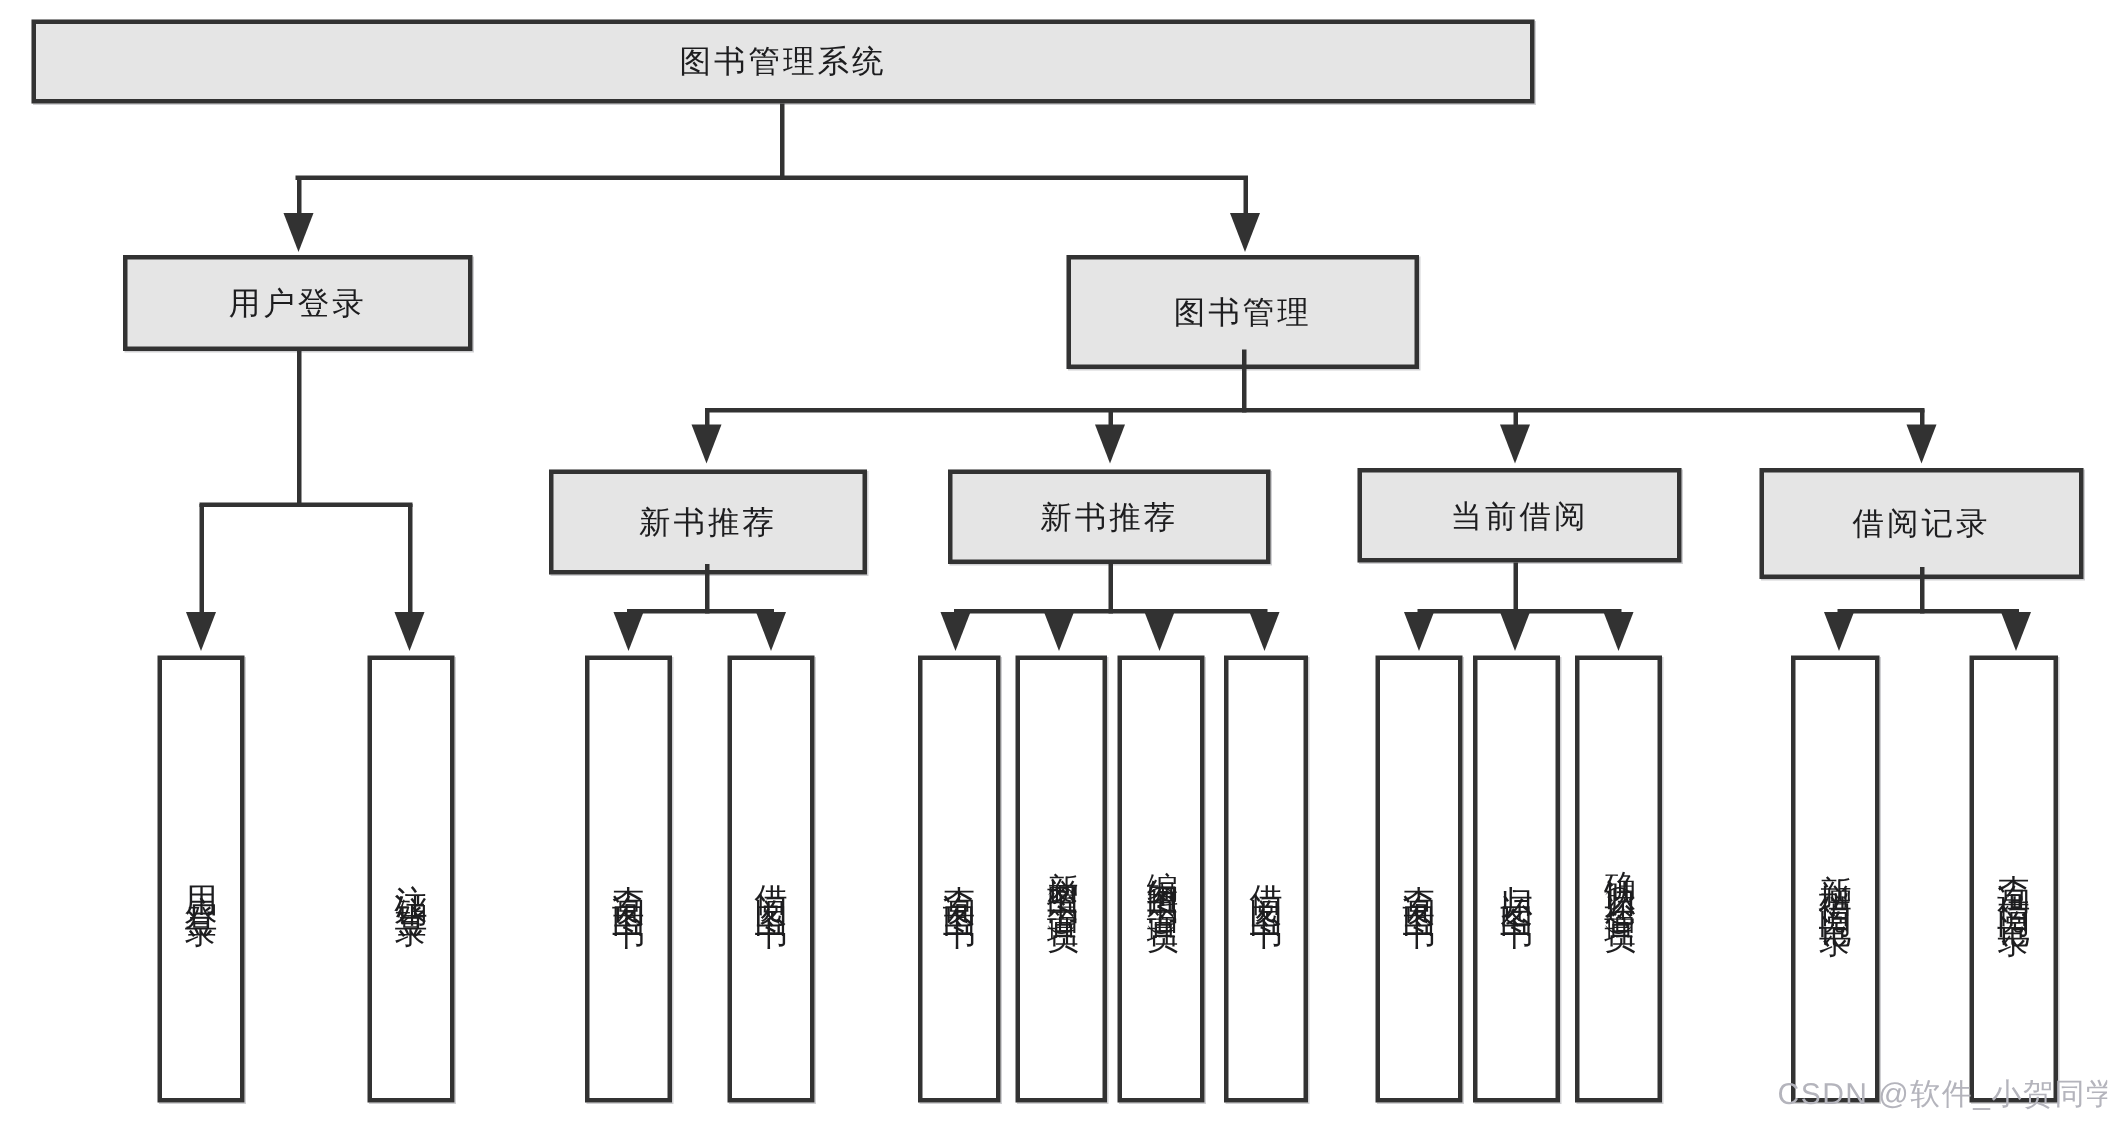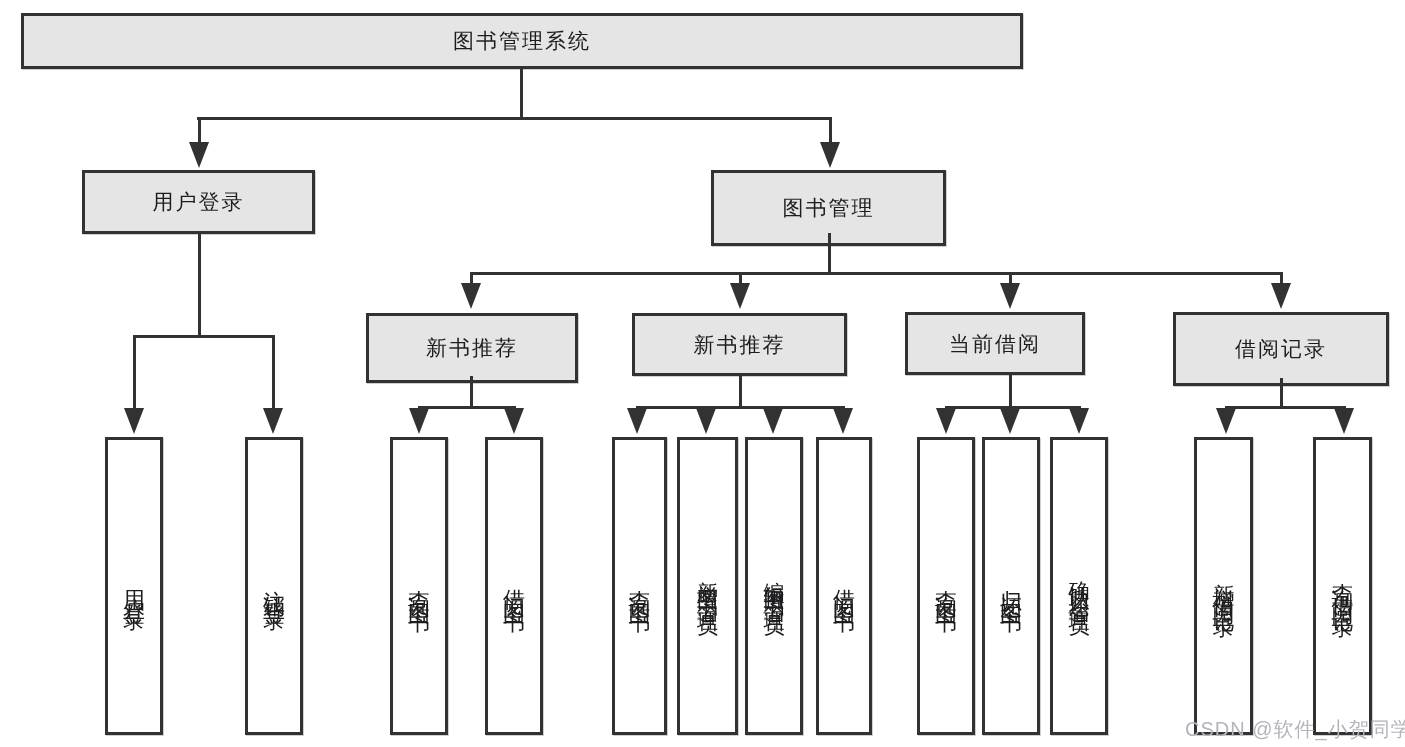--- a/index.html
+++ b/index.html
@@ -79,21 +79,21 @@
   <div class="node" style="left:711px; top:170px; width:235px; height:76px;">
     <span>图书管理</span>
   </div>
 
   <div class="node" style="left:366px; top:313px; width:212px; height:70px;">
     <span>新书推荐</span>
   </div>
   <div class="node" style="left:632px; top:313px; width:215px; height:63px;">
     <span>新书推荐</span>
   </div>
-  <div class="node" style="left:905px; top:312px; width:180px; height:63px;">
+  <div class="node" style="left:905px; top:312px; width:216px; height:63px;">
     <span>当前借阅</span>
   </div>
   <div class="node" style="left:1173px; top:312px; width:216px; height:74px;">
     <span>借阅记录</span>
   </div>
 
   <div class="leaf" style="left:105px; width:58px;">
     <span>用户登录</span>
   </div>
   <div class="leaf" style="left:245px; width:58px;">

